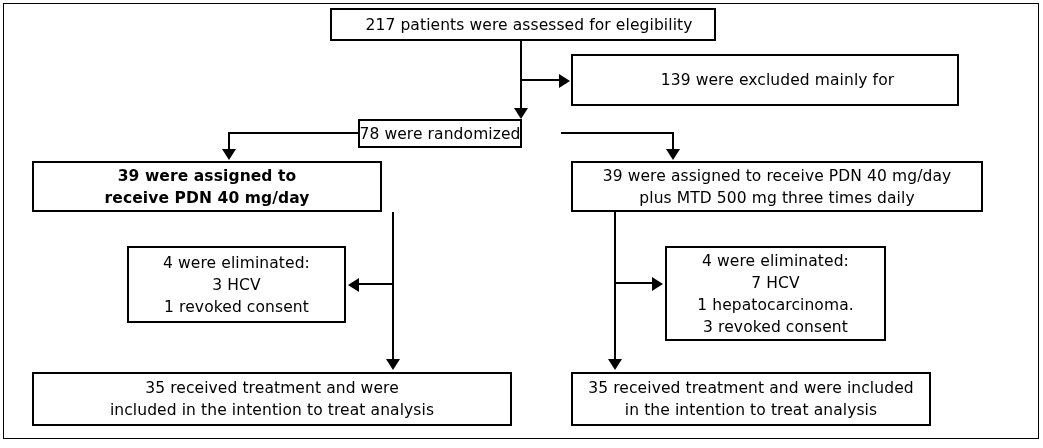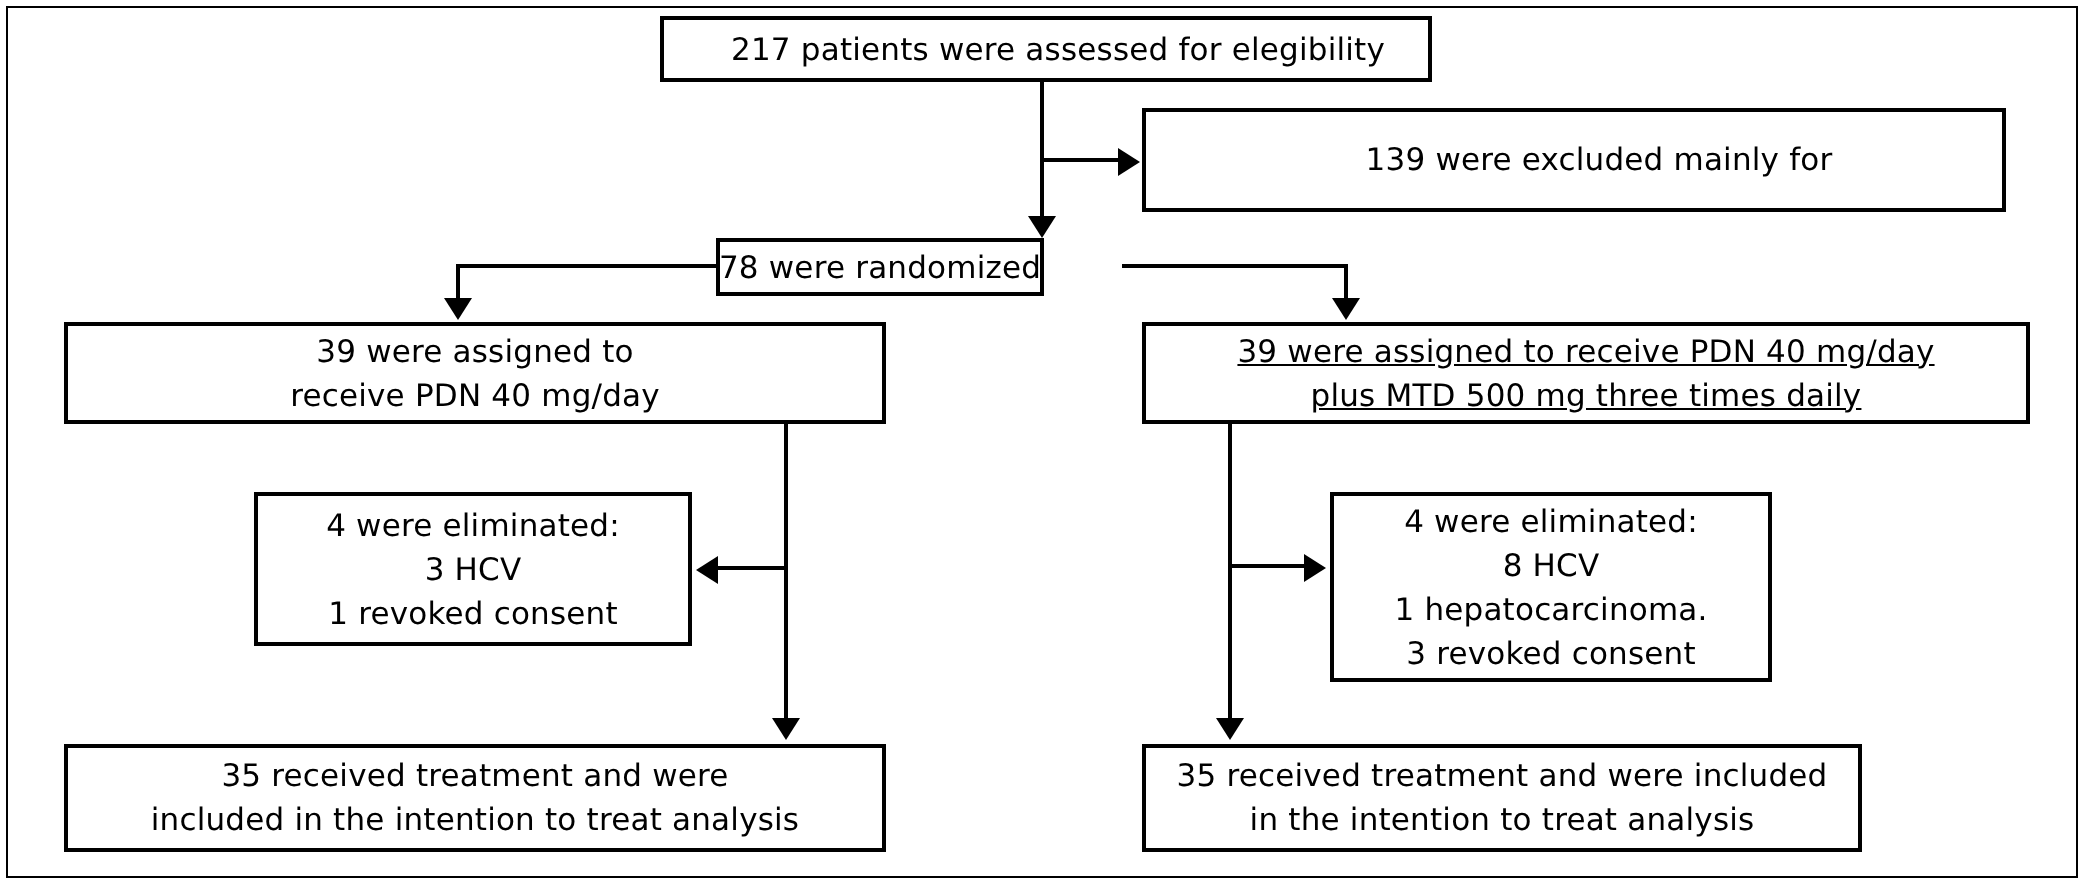--- a/index.html
+++ b/index.html
@@ -69,27 +69,27 @@
   .arrow-left {
     position: absolute;
     width: 0; height: 0;
     border-top: 7px solid transparent;
     border-bottom: 7px solid transparent;
     border-right: 11px solid #000000;
   }
 
   
   #node-assessed   { left: 330px; top: 8px;   width: 386px; height: 33px; padding-left: 12px; }
-  #node-excluded   { left: 571px; top: 54px;  width: 432px; height: 52px; padding-left: 25px; }
+  #node-excluded   { left: 571px; top: 54px;  width: 388px; height: 52px; padding-left: 25px; }
   #node-randomized { left: 358px; top: 119px; width: 164px; height: 29px; }
-  #node-assigned-left  { left: 32px;  top: 161px; width: 411px; height: 51px; }
-  #node-assigned-right { left: 571px; top: 161px; width: 444px; height: 51px; text-decoration: underline; }
+  #node-assigned-left  { left: 32px;  top: 161px; width: 350px; height: 51px; font-weight: bold; }
+  #node-assigned-right { left: 571px; top: 161px; width: 412px; height: 51px; }
   #node-elim-left  { left: 127px; top: 246px; width: 219px; height: 77px; }
   #node-elim-right { left: 665px; top: 246px; width: 221px; height: 95px; }
-  #node-final-left  { left: 32px;  top: 372px; width: 411px; height: 54px; }
+  #node-final-left  { left: 32px;  top: 372px; width: 480px; height: 54px; }
   #node-final-right { left: 571px; top: 372px; width: 360px; height: 54px; }
 </style>
 </head>
 <body>
 
 <div id="canvas">
 
   <div class="outer-frame"></div>
 
   <div class="node" id="node-assessed">
@@ -115,21 +115,21 @@
   </div>
 
   <div class="node" id="node-elim-left">
     <span class="line">4 were eliminated:</span>
     <span class="line">3 HCV</span>
     <span class="line">1 revoked consent</span>
   </div>
 
   <div class="node" id="node-elim-right">
     <span class="line">4 were eliminated:</span>
-    <span class="line">8 HCV</span>
+    <span class="line">7 HCV</span>
     <span class="line">1 hepatocarcinoma.</span>
     <span class="line">3 revoked consent</span>
   </div>
 
   <div class="node" id="node-final-left">
     <span class="line">35 received treatment and were</span>
     <span class="line">included in the intention to treat analysis</span>
   </div>
 
   <div class="node" id="node-final-right">

